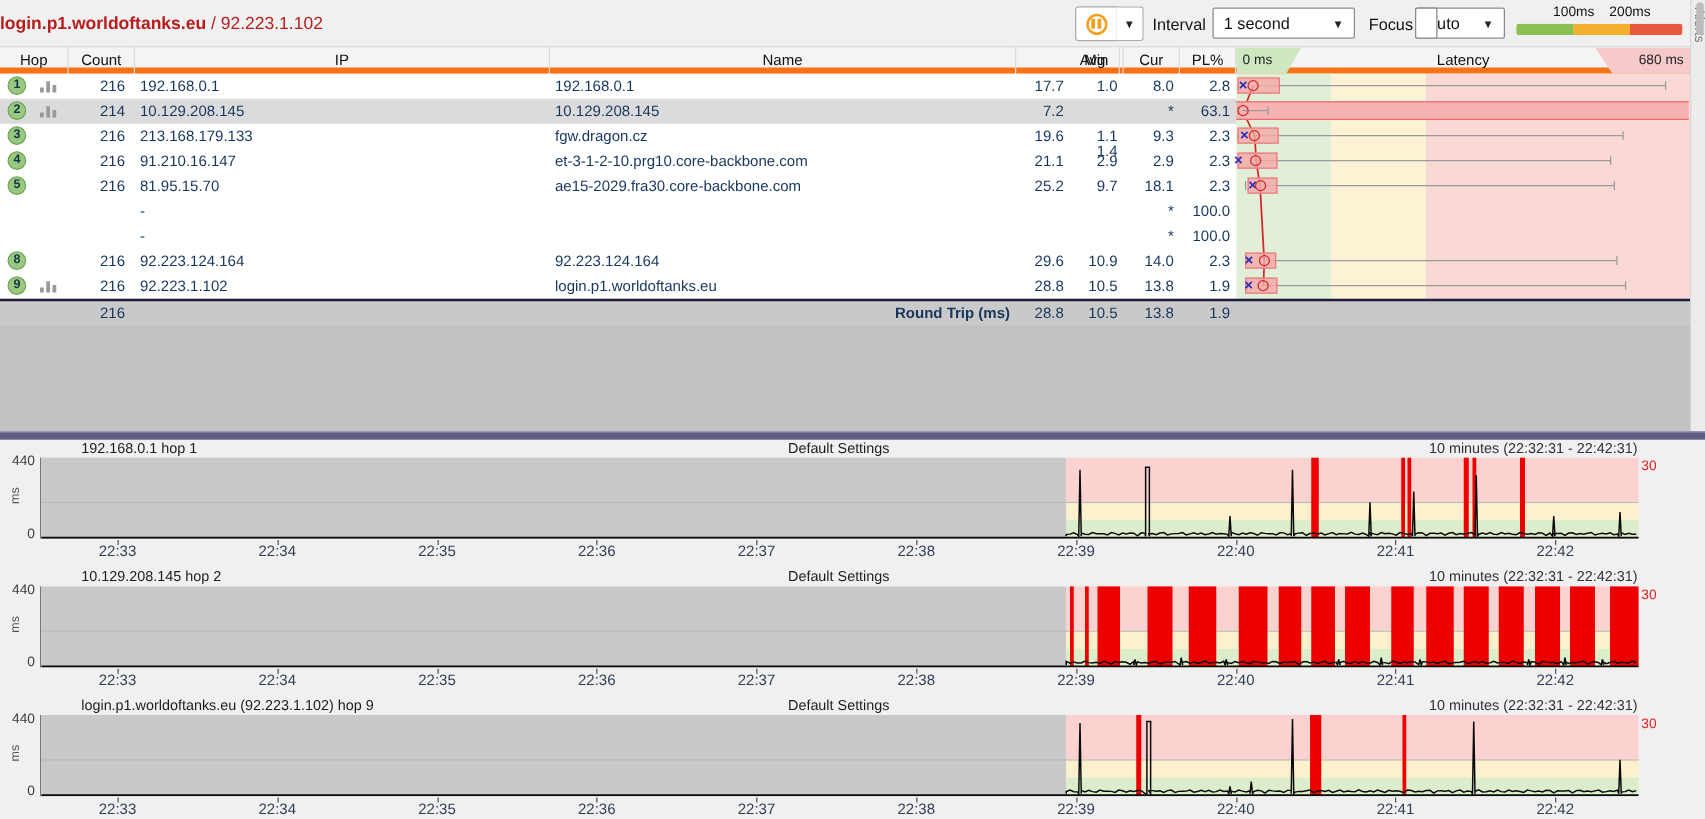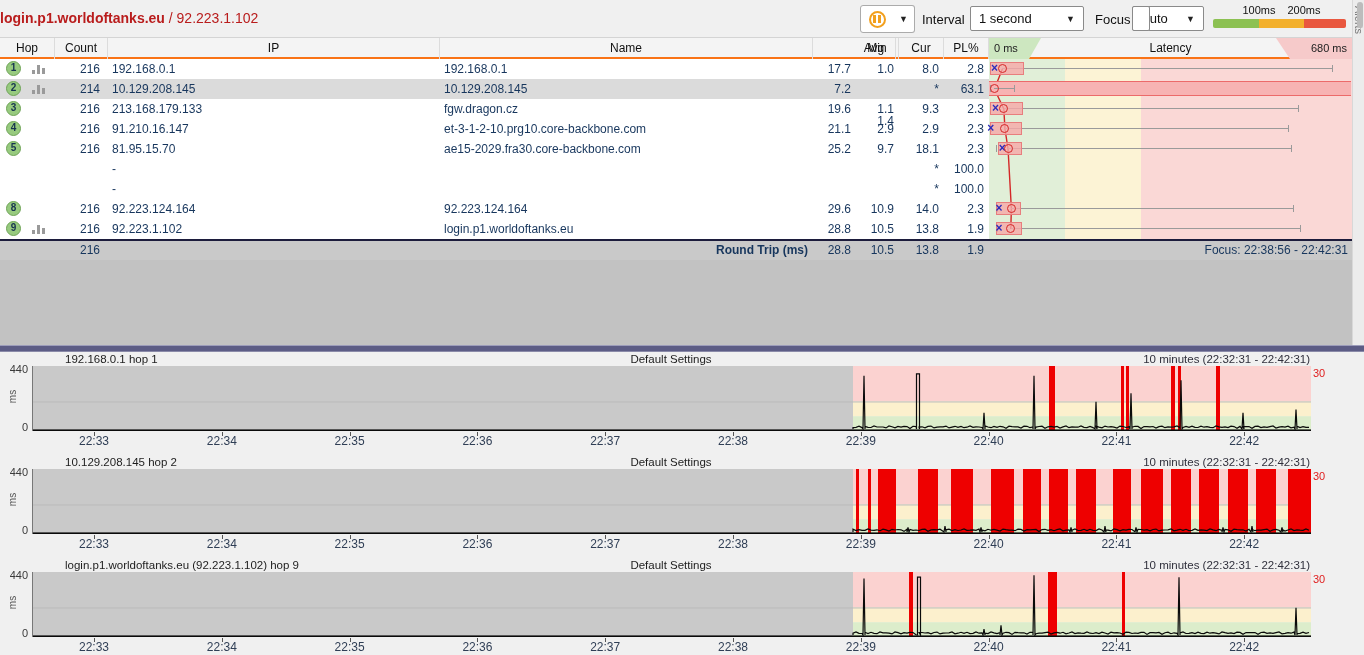--- a/index.html
+++ b/index.html
@@ -18,21 +18,21 @@
   .select { top:6px; height:25px; background:#fff; border:1px solid #8a8a8a; border-radius:2px; font-size:13px; color:#111; display:flex; align-items:center; padding:0 8px; justify-content:space-between; }
   .select .caret { font-size:9px; color:#222; margin-left:8px; }
   .legend-bar { left:1213px; top:19px; width:133px; height:9px; border-radius:2px; overflow:hidden; display:flex; }
   .legend-bar i { display:block; height:100%; }
   .legend-lbl { top:4px; font-size:11px; color:#111; transform:translateX(-50%); }
   .alerts-strip { left:1352px; top:0; width:12px; height:345px; background:#ececec; border-left:1px solid #d8d8d8; }
   .alerts-txt { writing-mode:vertical-rl; font-size:11px; color:#777; position:absolute; left:0px; top:6px; }
   .scroll-thumb { left:1357px; top:2px; width:6px; height:26px; background:#bcbcbc; border-radius:3px; }
 
   
-  .thead { left:0; top:38px; width:1352px; height:21px; background:#f4f4f4; border-bottom:2px solid #f97316; font-size:12px; color:#111; }
+  .thead { left:0; top:38px; width:1352px; height:21px; background:#f4f4f4; border-bottom:5px solid #f97316; font-size:12px; color:#111; }
   .th { position:absolute; top:0; height:21px; line-height:21px; text-align:center; border-right:1px solid #dcdcdc; }
   .lat-head { position:absolute; left:989px; top:0; width:363px; height:21px; }
   .lat-head .wedge-g { position:absolute; left:0; top:0; width:60px; height:21px; background:#cde7c0; clip-path:polygon(0 0,52px 0,40px 100%,0 100%); }
   .lat-head .wedge-r { position:absolute; right:0; top:0; width:90px; height:21px; background:#f6caca; clip-path:polygon(14px 0,100% 0,100% 100%,28px 100%); }
   .lat-head .l0 { position:absolute; left:5px; top:0; line-height:21px; font-size:11px; color:#222; }
   .lat-head .l480 { position:absolute; right:5px; top:0; line-height:21px; font-size:11px; color:#222; }
   .lat-head .ttl { position:absolute; left:0; right:0; text-align:center; line-height:21px; font-size:12px; color:#111; }
 
   .rows-wrap { left:0; top:59px; width:1352px; height:180px; background:#fff; }
   .lat-bands { position:absolute; left:989px; top:0; width:363px; height:180px; }
@@ -299,21 +299,20 @@
     </div>
   </div>
 
 <div class="abs summary">
   <div class="cell num" style="left:55px; width:45px;">216</div>
   <div class="cell num rt-label" style="left:600px; width:208px;">Round Trip (ms)</div>
   <div class="cell num" style="left:813px; width:38px;">28.8</div>
   <div class="cell num" style="left:856px; width:38px;">10.5</div>
   <div class="cell num" style="left:899px; width:40px;">13.8</div>
   <div class="cell num" style="left:944px; width:40px;">1.9</div>
-  <div class="cell num" style="left:1100px; width:248px;">Focus: 22:38:56 - 22:42:31</div>
 </div>
 
 <div class="abs panel"></div>
 <div class="abs separator"></div>
 
 <div class="abs graphs" id="graphs">
     <div class="gblock" style="top: 1px;">
       <div class="ghead l">192.168.0.1 hop 1</div>
       <div class="ghead c">Default Settings</div>
       <div class="ghead r">10 minutes (22:32:31 - 22:42:31)</div>

